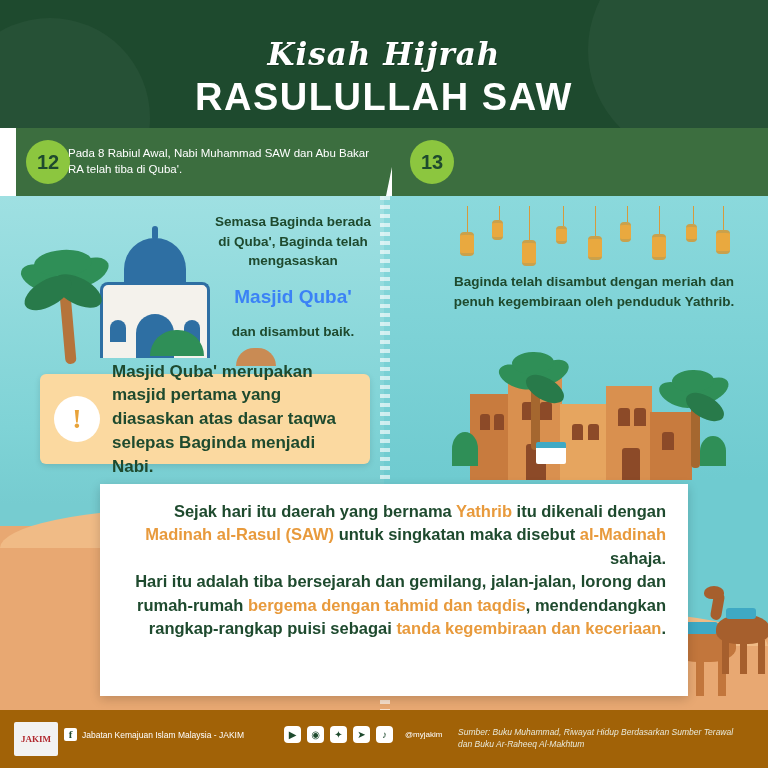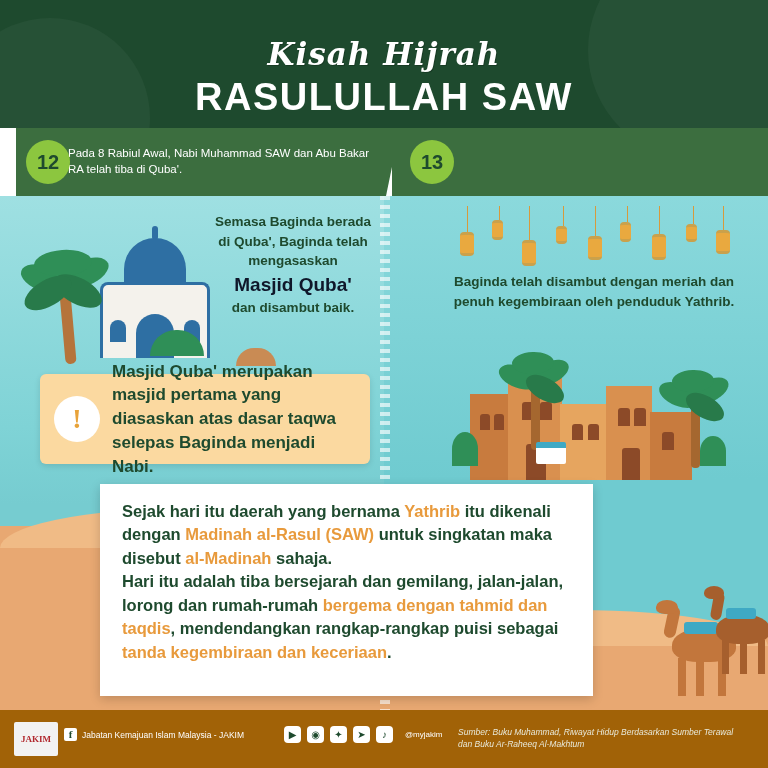--- a/index.html
+++ b/index.html
@@ -166,21 +166,21 @@
     background: #c98b54; border-radius: 20px 20px 0 0;
   }
 
   
   .left-text {
     position: absolute; top: 212px; left: 210px; width: 166px;
     text-align: center;
     color: #1e4a2e; font-weight: bold; font-size: 13.5px; line-height: 1.45;
   }
   .left-text .big {
-    display: block; font-size: 19px; color: #0f172a; margin: 0 0;
+    display: block; font-size: 19px; color: #3b82f6; margin: 12px 0;
   }
 
   
   .lanterns { position: absolute; top: 206px; left: 452px; width: 300px; height: 90px; }
   .lantern { position: absolute; width: 14px; }
   .lantern .line { width: 1px; background: #d79a3c; margin: 0 auto; }
   .lantern .body {
     width: 14px; background: #e9a93f; border-radius: 4px;
     border-top: 3px solid #caa14b; border-bottom: 3px solid #caa14b;
   }
@@ -220,25 +220,25 @@
     color: #e8a33a; font-weight: bold; font-size: 28px;
     font-family: "Liberation Serif", serif;
   }
   .note-text {
     margin-left: 12px; margin-right: 10px;
     color: #1e4a2e; font-weight: bold; font-size: 17px; line-height: 1.4;
   }
 
   
   .panel {
-    position: absolute; top: 484px; left: 100px; width: 493px; height: 212px;
+    position: absolute; top: 484px; left: 100px; width: 588px; height: 212px;
     background: #ffffff;
     box-shadow: 0 3px 10px rgba(0,0,0,0.18);
     padding: 16px 22px;
-    text-align: left;
+    text-align: right;
   }
   .panel p {
     color: #1e4a2e; font-weight: bold; font-size: 16.5px; line-height: 1.42;
   }
   .hl { color: #e89a3c; }
 
   
   .camel { position: absolute; }
   .camel .body { position: absolute; background: #c2763c; border-radius: 50% 50% 40% 40%; }
   .camel .leg { position: absolute; background: #c2763c; }

